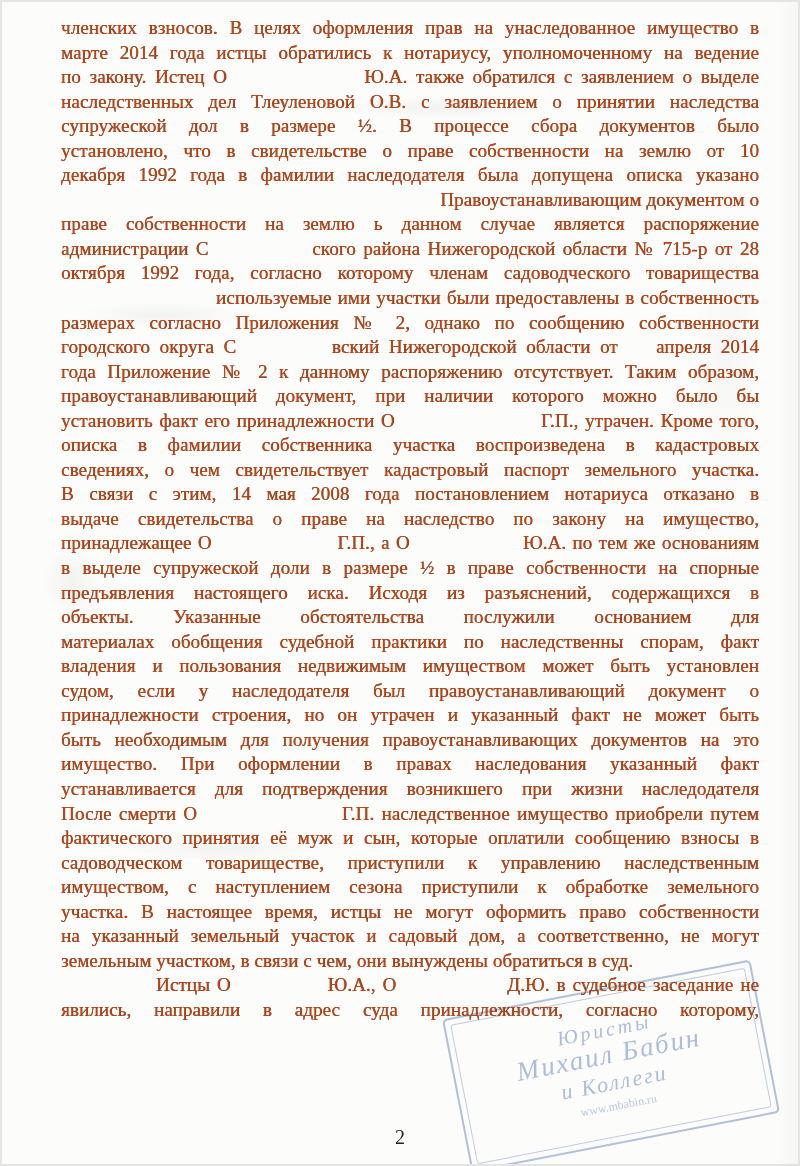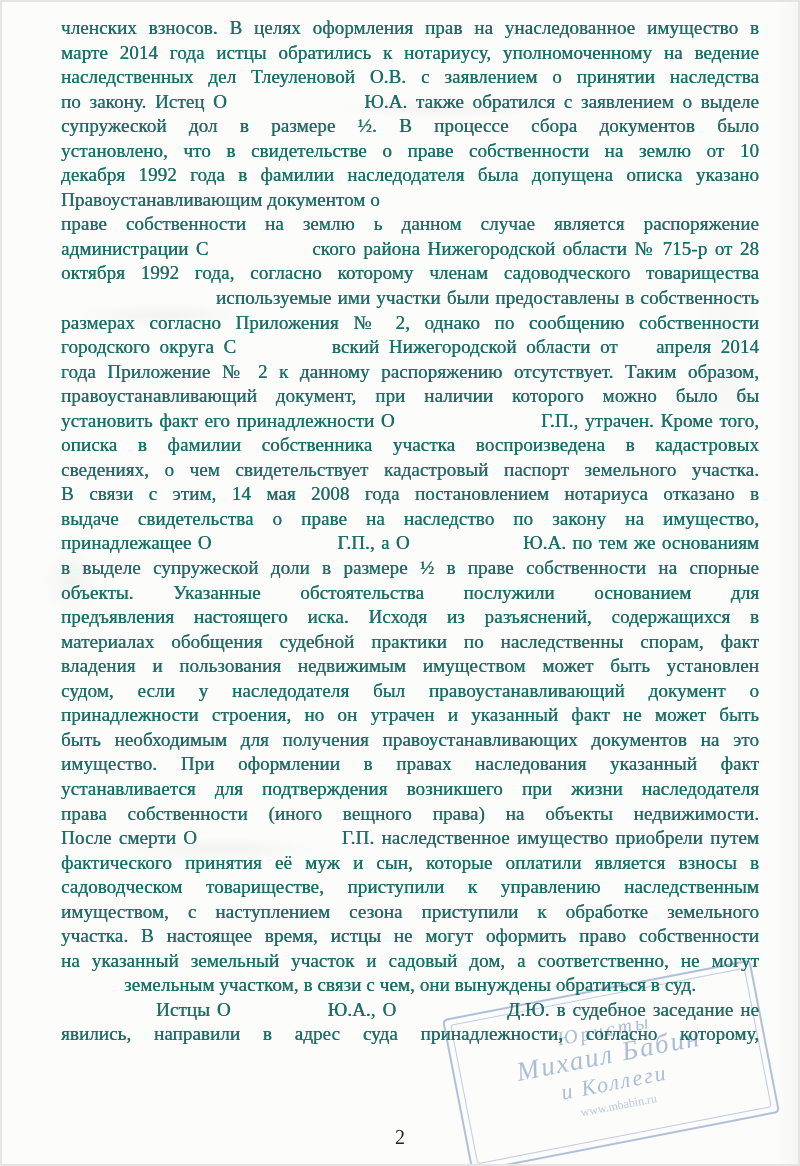--- a/index.html
+++ b/index.html
@@ -11,28 +11,28 @@
     font-family:"Liberation Serif", serif;
   }
   .edge-shade {
     position:absolute; right:0; top:0; width:22px; height:100%;
     background:linear-gradient(to right, rgba(0,0,0,0), rgba(0,0,0,0.025));
     pointer-events:none;
   }
   .text-block { position:absolute; left:59px; top:14px; width:698px; z-index:3; }
   .line {
     font-size:19px; line-height:24.55px; height:24.55px;
-    color:#0f766e; text-align:justify; overflow:hidden;
+    color:#c2410c; text-align:justify; overflow:hidden;
     text-shadow:0.35px 0 0 rgba(20,20,20,0.75);
     white-space:nowrap; letter-spacing:0.1px;
   }
   .line.j { white-space:normal; }
   .line.j::after { content:""; display:inline-block; width:100%; height:0; }
-  .line.right { text-align:left; }
-  .line.left  { text-align:center; }
+  .line.right { text-align:right; }
+  .line.left  { text-align:left; }
   .indent    { text-indent:95px; }
   .indent-lg { text-indent:155px; }
   .page-number {
     position:absolute; top:1124px; left:0; width:100%;
     text-align:center; font-size:20px; color:#222; z-index:3;
   }
   
   .stamp {
     position:absolute; left:452px; top:986px; width:310px; height:152px;
     transform:rotate(-11deg); z-index:1;
@@ -72,53 +72,52 @@
       <div class="stamp-l1">Юристы</div>
       <div class="stamp-l2">Михаил Бабин</div>
       <div class="stamp-l3">и Коллеги</div>
       <div class="stamp-l4">www.mbabin.ru</div>
     </div>
   </div>
 
   <div class="text-block">
       <div class="line j">членских взносов. В целях оформления прав на унаследованное имущество в</div>
       <div class="line j">марте 2014 года истцы обратились к нотариусу, уполномоченному на ведение</div>
+      <div class="line j">по закону. Истец О&nbsp;&nbsp;&nbsp;&nbsp;&nbsp;&nbsp;&nbsp;&nbsp;&nbsp;&nbsp;&nbsp;&nbsp;&nbsp;&nbsp;&nbsp;&nbsp;Ю.А. также обратился с заявлением о выделе</div>
       <div class="line j">наследственных дел Тлеуленовой О.В. с заявлением о принятии наследства</div>
-      <div class="line j">по закону. Истец О&nbsp;&nbsp;&nbsp;&nbsp;&nbsp;&nbsp;&nbsp;&nbsp;&nbsp;&nbsp;&nbsp;&nbsp;&nbsp;&nbsp;&nbsp;&nbsp;Ю.А. также обратился с заявлением о выделе</div>
       <div class="line j">супружеской дол в размере ½. В процессе сбора документов было</div>
       <div class="line j">установлено, что в свидетельстве о праве собственности на землю от 10</div>
       <div class="line j">декабря 1992 года в фамилии наследодателя была допущена описка указано</div>
       <div class="line right">Правоустанавливающим документом о</div>
       <div class="line j">праве собственности на землю ь данном случае является распоряжение</div>
       <div class="line j">администрации С&nbsp;&nbsp;&nbsp;&nbsp;&nbsp;&nbsp;&nbsp;&nbsp;&nbsp;&nbsp;&nbsp;&nbsp;&nbsp;&nbsp;ского района Нижегородской области № 715-р от 28</div>
       <div class="line j">октября 1992 года, согласно которому членам садоводческого товарищества</div>
       <div class="line j indent-lg">используемые ими участки были предоставлены в собственность в</div>
       <div class="line j">размерах согласно Приложения № 2, однако по сообщению собственности</div>
       <div class="line j">городского округа С&nbsp;&nbsp;&nbsp;&nbsp;&nbsp;&nbsp;&nbsp;&nbsp;&nbsp;&nbsp;вский Нижегородской области от&nbsp;&nbsp;&nbsp;&nbsp;апреля 2014</div>
       <div class="line j">года Приложение № 2 к данному распоряжению отсутствует. Таким образом,</div>
       <div class="line j">правоустанавливающий документ, при наличии которого можно было бы</div>
       <div class="line j">установить факт его принадлежности О&nbsp;&nbsp;&nbsp;&nbsp;&nbsp;&nbsp;&nbsp;&nbsp;&nbsp;&nbsp;&nbsp;&nbsp;&nbsp;&nbsp;&nbsp;&nbsp;&nbsp;&nbsp;&nbsp;&nbsp;&nbsp;&nbsp;Г.П., утрачен. Кроме того,</div>
       <div class="line j">описка в фамилии собственника участка воспроизведена в кадастровых</div>
       <div class="line j">сведениях, о чем свидетельствует кадастровый паспорт земельного участка.</div>
       <div class="line j">В связи с этим, 14 мая 2008 года постановлением нотариуса отказано в</div>
       <div class="line j">выдаче свидетельства о праве на наследство по закону на имущество,</div>
       <div class="line j">принадлежащее О&nbsp;&nbsp;&nbsp;&nbsp;&nbsp;&nbsp;&nbsp;&nbsp;&nbsp;&nbsp;&nbsp;&nbsp;&nbsp;&nbsp;&nbsp;&nbsp;&nbsp;&nbsp;&nbsp;&nbsp;Г.П., а О&nbsp;&nbsp;&nbsp;&nbsp;&nbsp;&nbsp;&nbsp;&nbsp;&nbsp;&nbsp;&nbsp;&nbsp;&nbsp;&nbsp;&nbsp;&nbsp;&nbsp;&nbsp;Ю.А. по тем же основаниям</div>
       <div class="line j">в выделе супружеской доли в размере ½ в праве собственности на спорные</div>
+      <div class="line j">предъявления настоящего иска. Исходя из разъяснений, содержащихся в</div>
       <div class="line j">объекты. Указанные обстоятельства послужили основанием для</div>
-      <div class="line j">предъявления настоящего иска. Исходя из разъяснений, содержащихся в</div>
       <div class="line j">материалах обобщения судебной практики по наследственны спорам, факт</div>
       <div class="line j">владения и пользования недвижимым имуществом может быть установлен</div>
       <div class="line j">судом, если у наследодателя был правоустанавливающий документ о</div>
       <div class="line j">принадлежности строения, но он утрачен и указанный факт не может быть</div>
       <div class="line j">быть необходимым для получения правоустанавливающих документов на это</div>
       <div class="line j">имущество. При оформлении в правах наследования указанный факт</div>
       <div class="line j">устанавливается для подтверждения возникшего при жизни наследодателя</div>
-      <div class="line j">права собственности (иного вещного права) на объекты недвижимости.</div>
       <div class="line j">После смерти О&nbsp;&nbsp;&nbsp;&nbsp;&nbsp;&nbsp;&nbsp;&nbsp;&nbsp;&nbsp;&nbsp;&nbsp;&nbsp;&nbsp;&nbsp;&nbsp;&nbsp;&nbsp;&nbsp;&nbsp;Г.П. наследственное имущество приобрели путем</div>
-      <div class="line j">фактического принятия её муж и сын, которые оплатили является взносы в</div>
+      <div class="line j">фактического принятия её муж и сын, которые оплатили сообщению взносы в</div>
       <div class="line j">садоводческом товариществе, приступили к управлению наследственным</div>
       <div class="line j">имуществом, с наступлением сезона приступили к обработке земельного</div>
       <div class="line j">участка. В настоящее время, истцы не могут оформить право собственности</div>
       <div class="line j">на указанный земельный участок и садовый дом, а соответственно, не могут</div>
       <div class="line left">земельным участком, в связи с чем, они вынуждены обратиться в суд.</div>
       <div class="line j indent">Истцы О&nbsp;&nbsp;&nbsp;&nbsp;&nbsp;&nbsp;&nbsp;&nbsp;&nbsp;&nbsp;&nbsp;&nbsp;&nbsp;&nbsp;Ю.А., О&nbsp;&nbsp;&nbsp;&nbsp;&nbsp;&nbsp;&nbsp;&nbsp;&nbsp;&nbsp;&nbsp;&nbsp;&nbsp;&nbsp;&nbsp;&nbsp;Д.Ю. в судебное заседание не</div>
       <div class="line j">явились, направили в адрес суда принадлежности, согласно которому,</div>
     </div>
 
   <div class="page-number">2</div>

